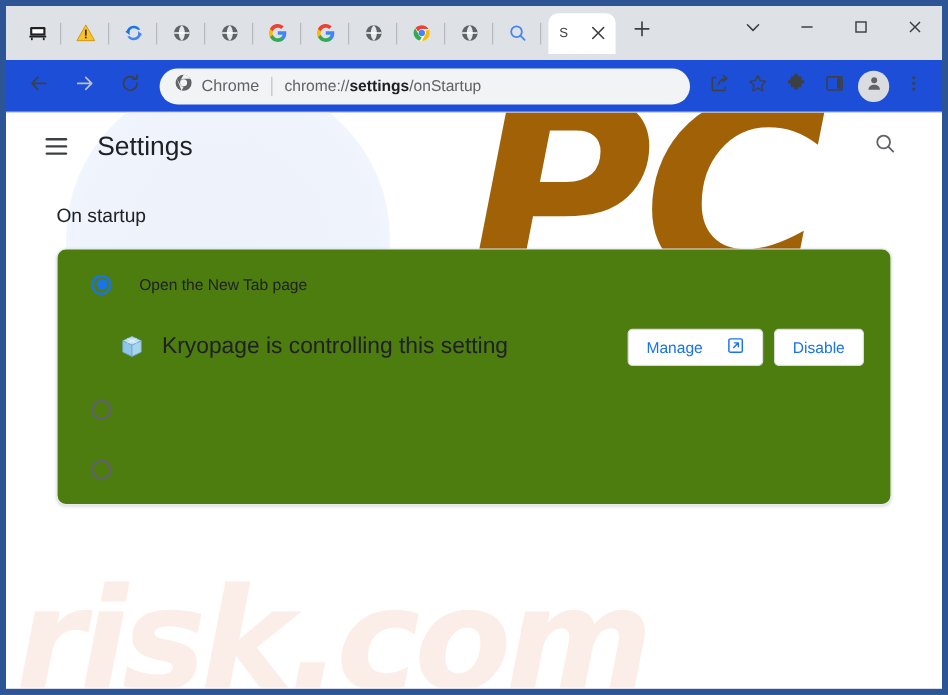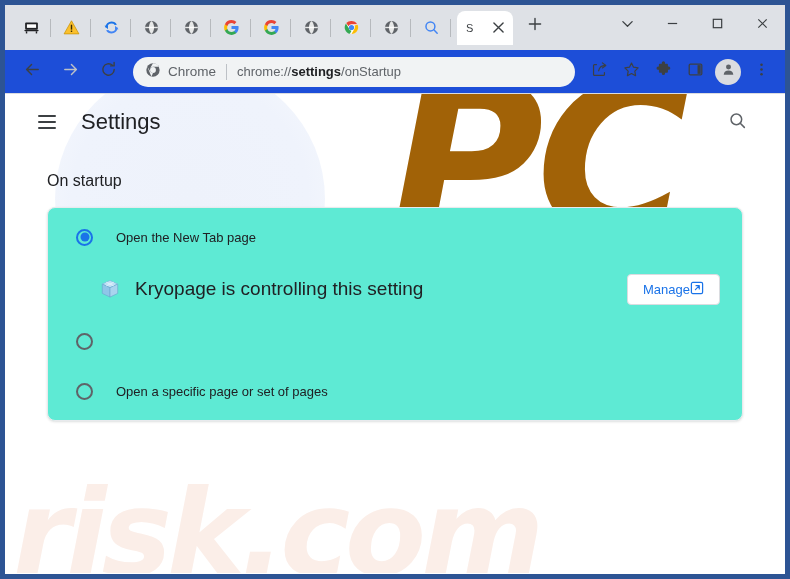--- a/index.html
+++ b/index.html
@@ -239,21 +239,21 @@
     z-index: 2;
     padding: 22px 42px 0 42px;
   }
   #section-label {
     font-size: 16px;
     color: #202124;
     margin-bottom: 17px;
     padding-left: 0px;
   }
   #startup-card {
-    background: #5eead4;
+    background: #4d7c0f;
     border: 1px solid #e8eaed;
     border-radius: 8px;
     box-shadow: 0 1px 2px rgba(60,64,67,.10), 0 1px 3px rgba(60,64,67,.07);
     padding: 4px 0;
   }
   .radio-row {
     display: flex;
     align-items: center;
     height: 50px;
     padding: 0 22px;
@@ -305,21 +305,21 @@
     height: 31px;
     border: 1px solid #dadce0;
     border-radius: 4px;
     background: #fff;
     color: #1a73e8;
     font-size: 13px;
     font-family: "Liberation Sans", sans-serif;
     display: flex;
     align-items: center;
     justify-content: center;
-    gap: 0;
+    gap: 20px;
     padding: 0 15px;
     cursor: pointer;
     white-space: nowrap;
   }
 </style>
 </head>
 <body>
 
 <div id="frame">
 
@@ -629,28 +629,30 @@
           <div id="ext-actions">
             <button class="mdbtn">
               <span>Manage</span>
               <span>
                 <svg width="14" height="14" viewBox="0 0 16 16">
                     <rect x="1.6" y="1.6" width="12.8" height="12.8" rx="1.6" fill="none" stroke="#1a73e8" stroke-width="1.4"></rect>
                     <path d="M6.2 9.8 10.4 5.6 M6.9 5.4 H10.6 V9.1" fill="none" stroke="#1a73e8" stroke-width="1.4" stroke-linecap="round" stroke-linejoin="round"></path>
                   </svg>
               </span>
             </button>
+            <button class="mdbtn">
+              <span>Disable</span>
+            </button>
           </div>
         </div>
 
         <div class="radio-row">
           <div class="radio"></div>
         </div>
 
         <div class="radio-row">
           <div class="radio"></div>
-          <div class="radio-label">Open a specific page or set of pages</div>
         </div>
 
       </div>
     </div>
   </div>
 </div>
 
 </body></html>

